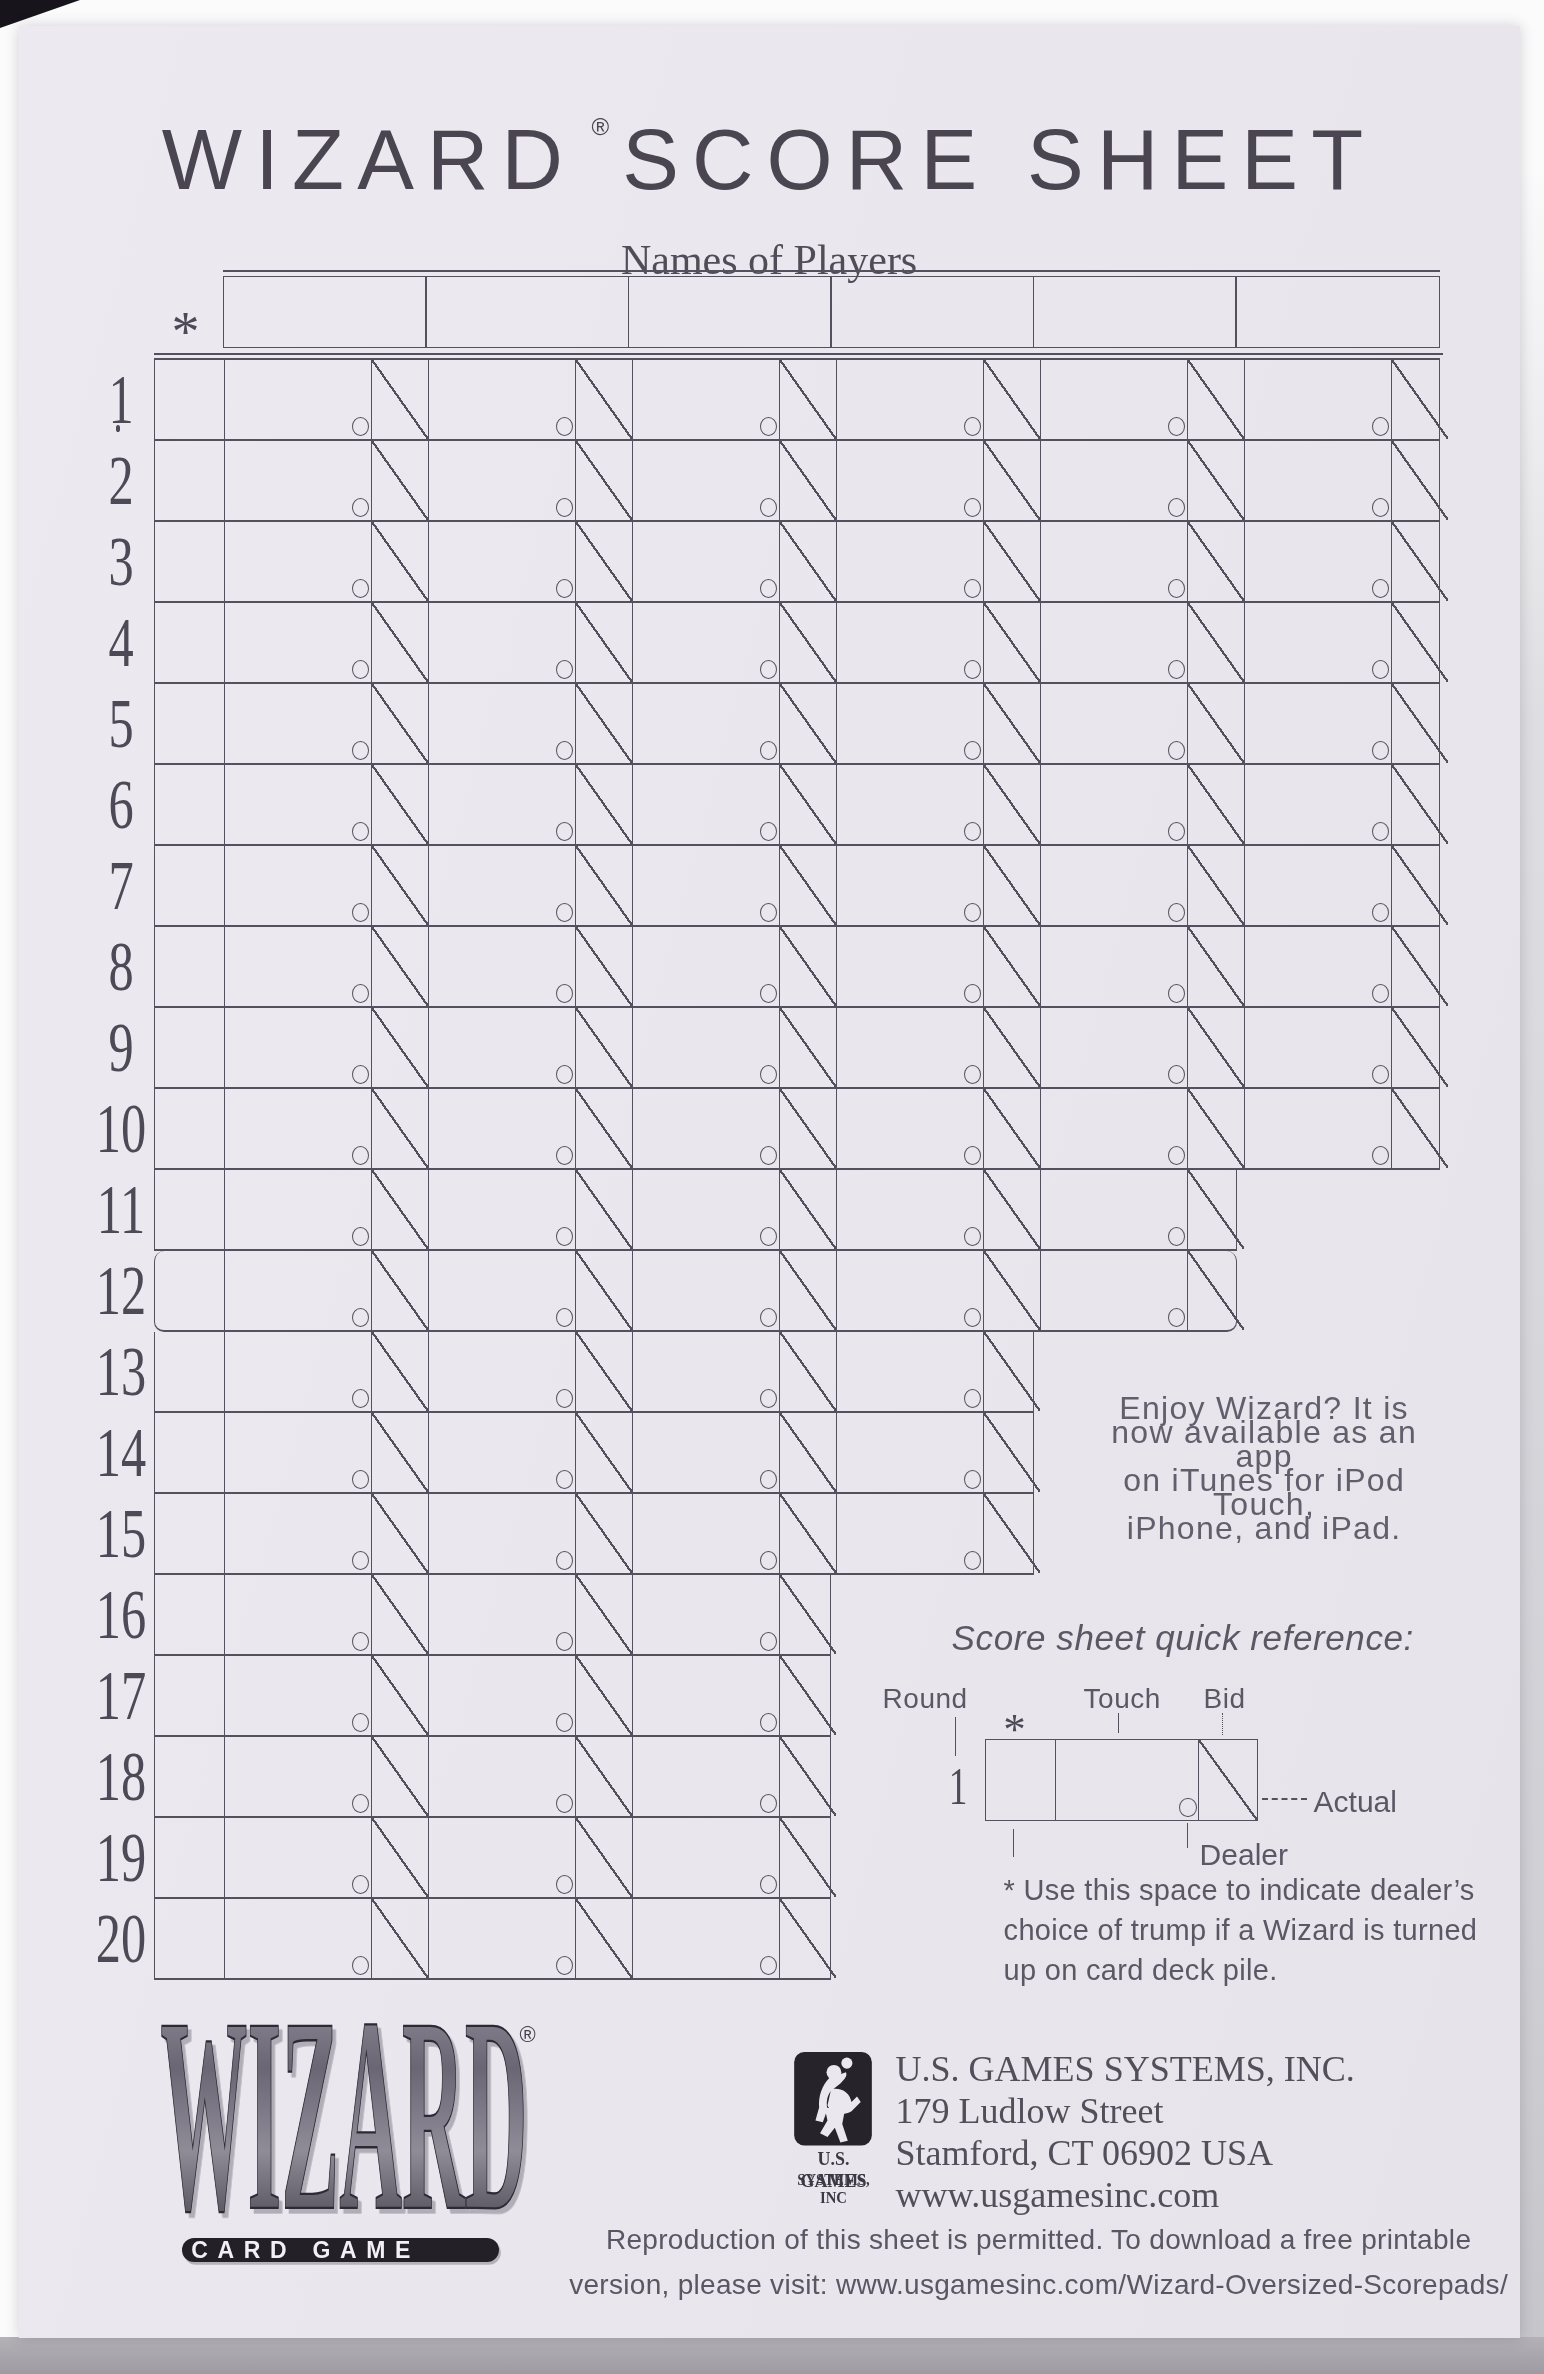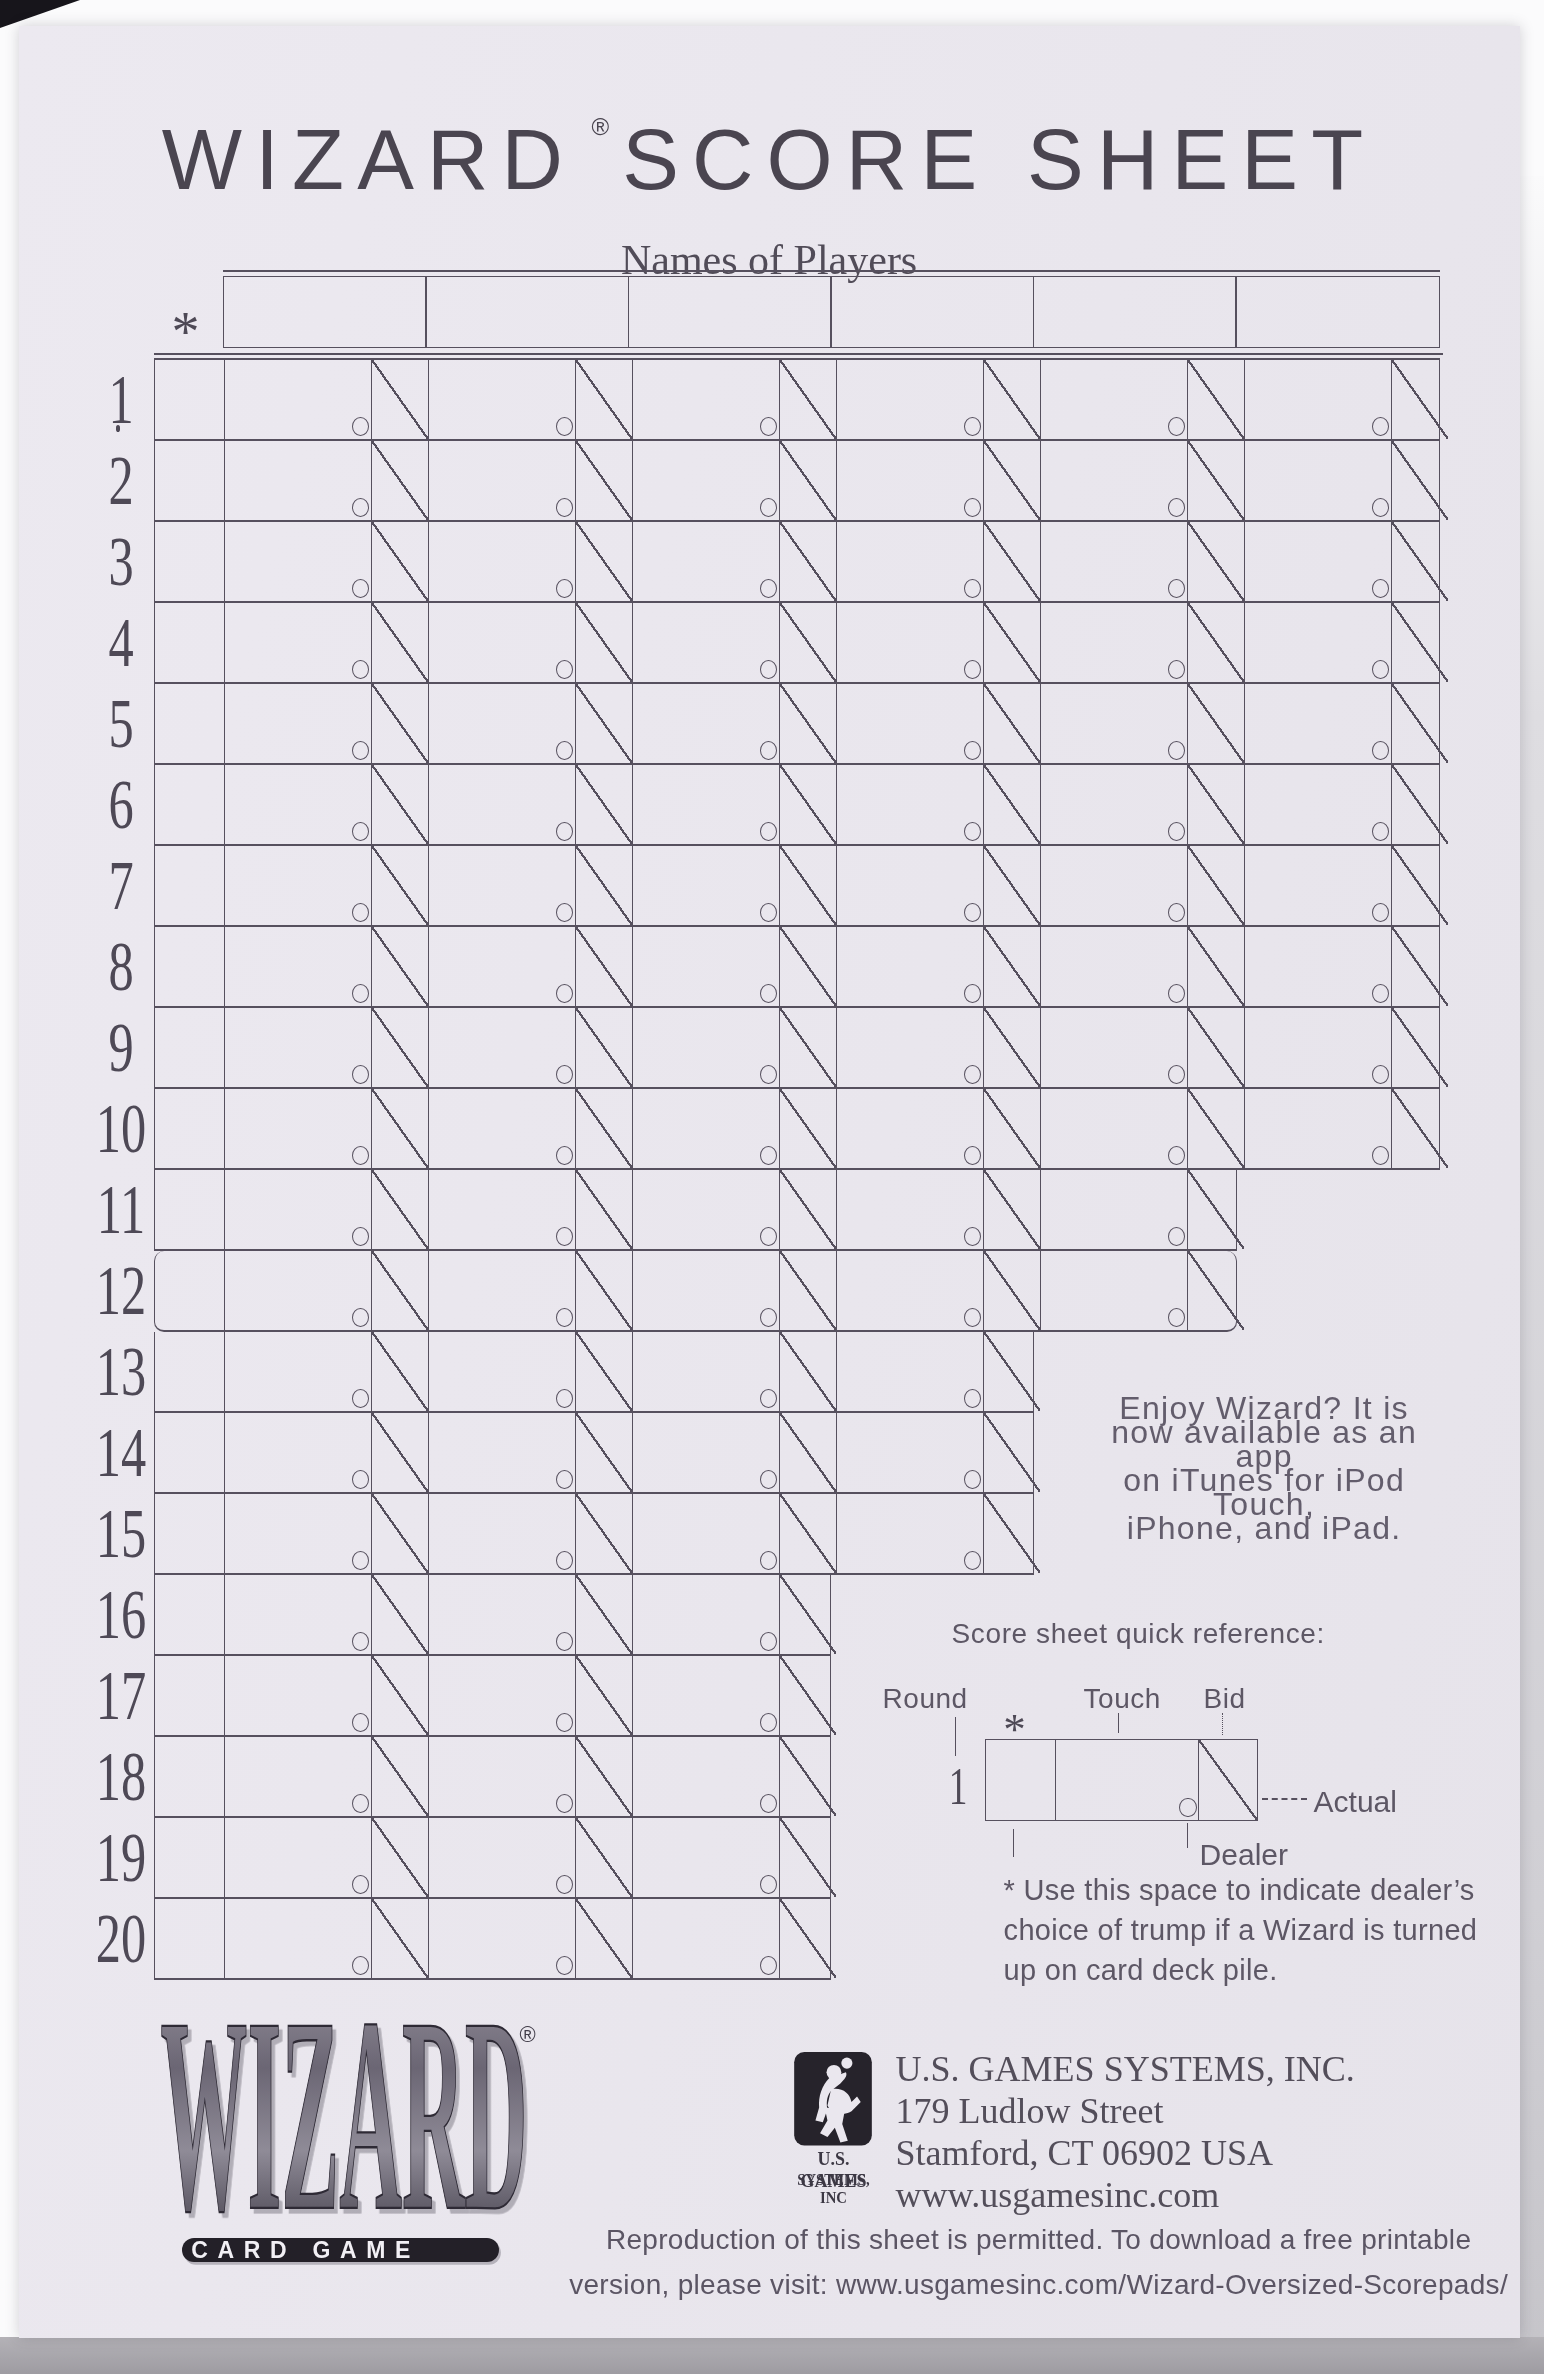--- a/index.html
+++ b/index.html
@@ -64,21 +64,21 @@
         var(--ink) calc(50% + 1.1px),transparent calc(50% + 1.1px));}
   .dcircle{position:absolute;left:127px;bottom:2.8px;width:17.6px;height:19.5px;
      border:1.9px solid var(--ink);border-radius:50%;box-sizing:border-box;}
   .speck{left:97px;top:399px;width:4.6px;height:6.5px;border-radius:50%;background:var(--ink2);}
 
   
   .app-note{left:1060px;top:1370px;width:371px;text-align:center;
      font-size:32px;line-height:24px;letter-spacing:1.3px;color:#635d6c;}
 
   
-  .qr-heading{left:933px;top:1592px;font-size:28px;letter-spacing:0.6px;color:var(--soft);}
+  .qr-heading{left:933px;top:1592px;font-size:35px;letter-spacing:0.6px;color:var(--soft);font-style:italic;}
   .qr-label{font-size:28px;letter-spacing:0.5px;color:var(--soft);}
   .qr-round{left:864px;top:1657px;}
   .qr-score{left:1065px;top:1657px;}
   .qr-bid{left:1185px;top:1657px;}
   .vtick{width:1.9px;background:var(--ink);}
   .qr-round-tick{left:936px;top:1691px;height:39px;}
   .qr-score-tick{left:1099px;top:1687px;height:20.4px;}
   .qr-bid-tick{left:1203px;top:1687px;height:22px;width:0;border-left:1.9px dotted var(--ink);background:none;}
   .qr-num{left:915px;top:1731px;width:48px;text-align:center;
      font-family:"Liberation Serif",serif;font-size:52px;color:var(--ink2);transform:scaleX(.72);}

